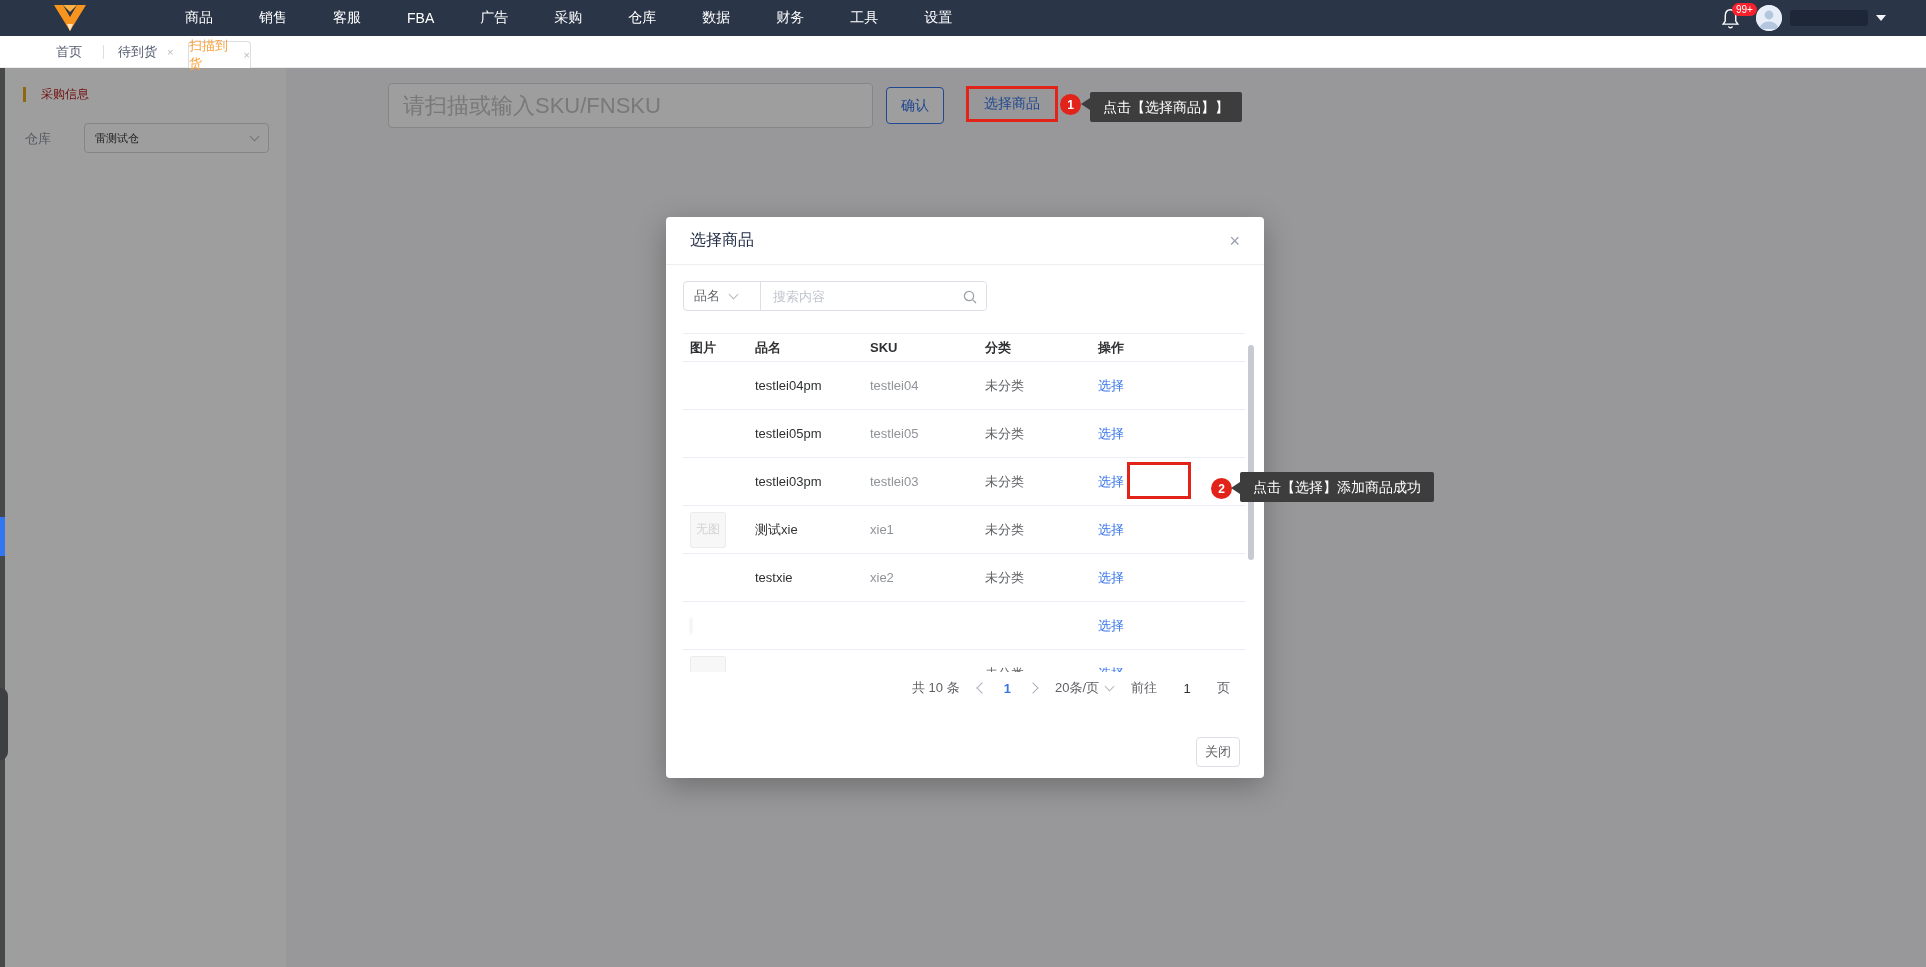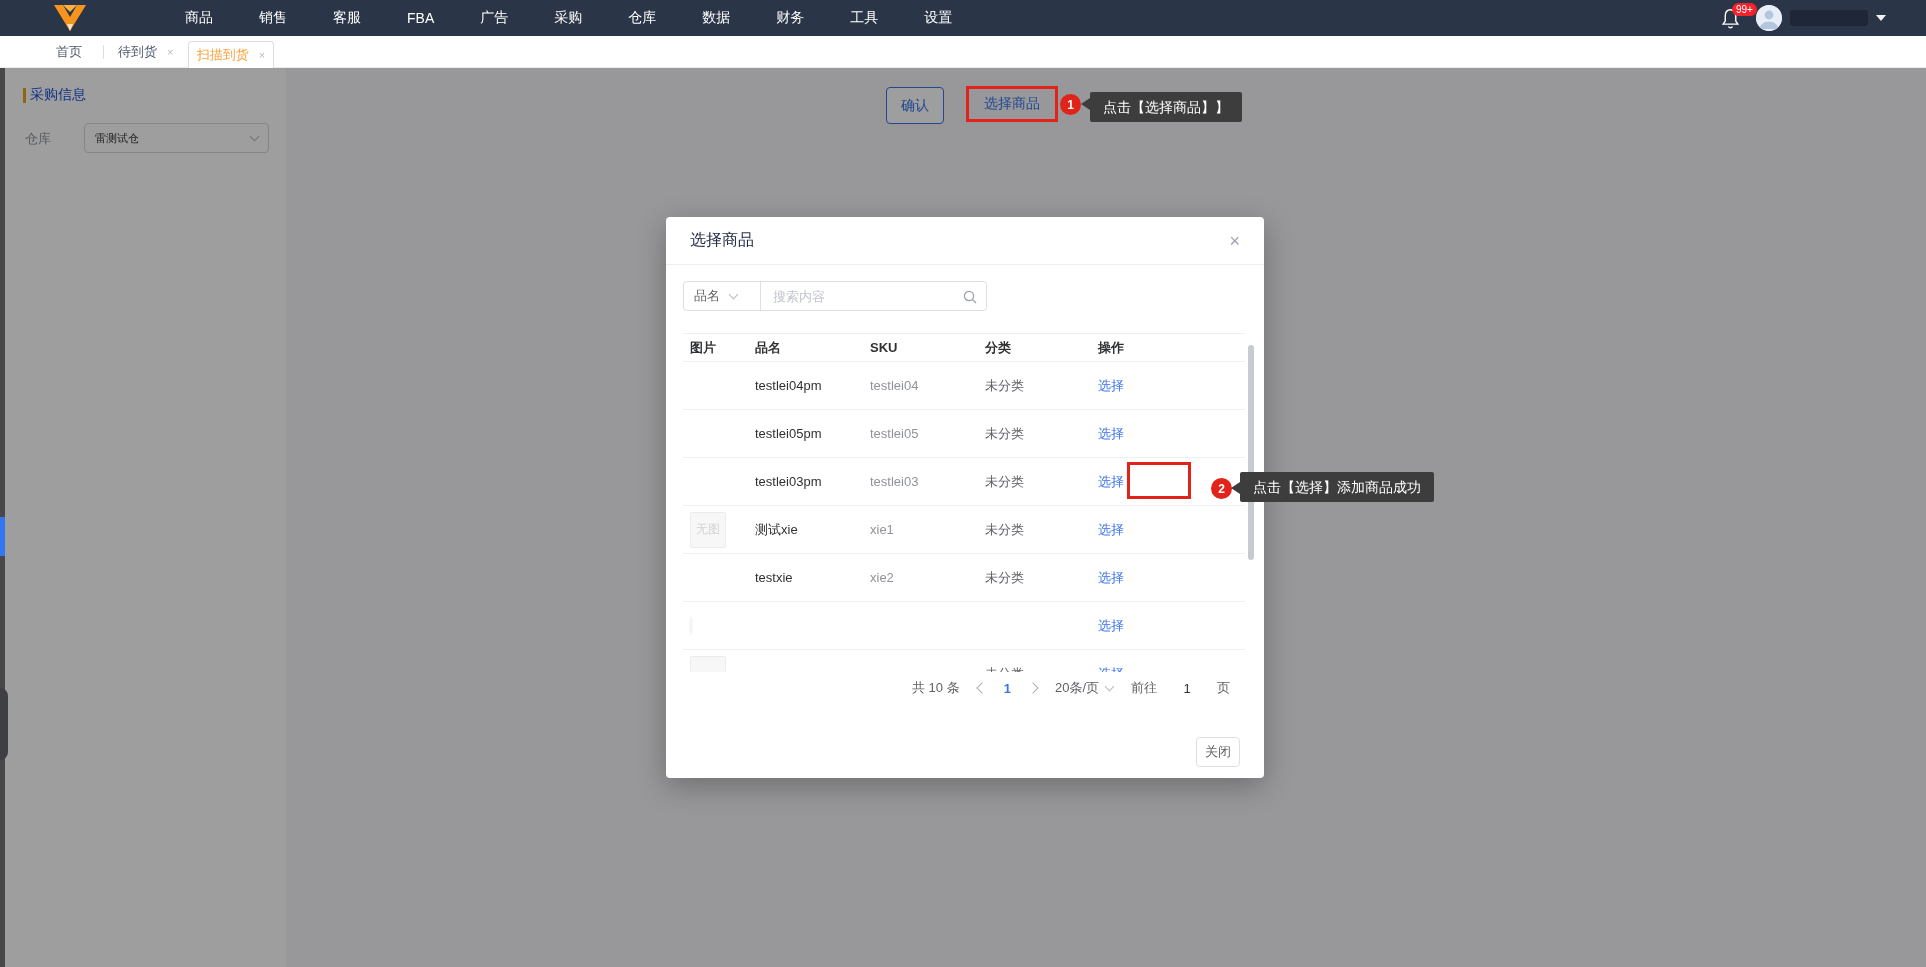--- a/index.html
+++ b/index.html
@@ -16,26 +16,26 @@
   .avatar { position:absolute; left:1756px; top:5px; width:26px; height:26px; border-radius:50%; background:#e7eef8; overflow:hidden; }
   .name-blob { position:absolute; left:1790px; top:10px; width:78px; height:16px; background:#1e2738; border-radius:3px; }
   .caret-down { position:absolute; left:1876px; top:15px; width:0; height:0; border-left:5px solid transparent; border-right:5px solid transparent; border-top:6px solid #f4f5f7; }
 
   
   .tabbar { position:absolute; left:0; top:36px; width:1926px; height:32px; background:#fff; border-bottom:1px solid #ededed; z-index:45; }
   .tab-home { position:absolute; left:56px; top:0; height:32px; line-height:32px; font-size:13px; color:#515a6e; cursor:pointer; }
   .tab-divider { position:absolute; left:103px; top:9px; width:1px; height:14px; background:#dcdee2; }
   .tab-plain { position:absolute; left:118px; top:0; height:32px; line-height:32px; font-size:13px; color:#515a6e; cursor:pointer; }
   .tab-x { font-size:11px; color:#b8bcc4; margin-left:10px; cursor:pointer; }
-  .tab-active { position:absolute; left:188px; top:5px; width:86px; height:27px; background:#fff; border:1px solid #dcdee2; border-bottom:none; border-radius:4px 4px 0 0; display:flex; align-items:center; justify-content:center; font-size:13px; color:#f9a13a; cursor:pointer; }
+  .tab-active { position:absolute; left:188px; top:5px; width:63px; height:27px; background:#fff; border:1px solid #dcdee2; border-bottom:none; border-radius:4px 4px 0 0; display:flex; align-items:center; justify-content:center; font-size:13px; color:#f9a13a; cursor:pointer; }
 
   
   .content { position:absolute; left:0; top:68px; width:1926px; height:899px; }
   .sidebar { position:absolute; left:5px; top:0; width:281px; height:899px; background:#ffffff; }
-  .side-title { position:absolute; left:18px; top:18px; display:flex; align-items:center; gap:4px; font-size:14px; color:#1d4ed8; }
+  .side-title { position:absolute; left:18px; top:18px; display:flex; align-items:center; gap:15px; font-size:12px; color:#b91c1c; }
   .side-title-bar { width:3px; height:15px; background:#e6a817; }
   .wh-label { position:absolute; left:20px; top:62px; font-size:13px; color:#8a8f99; }
   .wh-select { position:absolute; left:79px; top:55px; width:185px; height:30px; border:1px solid #d4d7de; border-radius:4px; background:#fff; display:flex; align-items:center; padding:0 10px; font-size:11px; color:#303133; cursor:pointer; }
   .chev { display:inline-block; width:7px; height:7px; border-right:1.4px solid #b6bac2; border-bottom:1.4px solid #b6bac2; transform:rotate(45deg); margin-top:-3px; }
   .wh-select .chev { margin-left:auto; }
 
   .mainarea { position:absolute; left:286px; top:0; width:1640px; height:899px; background:#f5f6f8; }
   .scan-input { position:absolute; left:102px; top:15px; width:485px; height:45px; border:1px solid #d9d9d9; border-radius:4px; background:#fff; font-size:22px; color:#333; padding:0 14px; outline:none; }
   .scan-input::placeholder { color:#c3c3c3; }
   .btn-confirm { position:absolute; left:600px; top:19px; width:58px; height:37px; background:#fff; border:1px solid #3875ea; border-radius:4px; color:#3875ea; font-size:14px; cursor:pointer; }
@@ -164,20 +164,21 @@
       <span>采购信息</span>
     </div>
     <span class="wh-label">仓库</span>
     <div class="wh-select">
       <span>雷测试仓</span>
       <span class="chev"></span>
     </div>
   </aside>
 
   <section class="mainarea">
+    <input class="scan-input" placeholder="请扫描或输入SKU/FNSKU" style="">
     <button class="btn-confirm">确认</button>
     <button class="btn-selectprod">选择商品</button>
   </section>
 
   <div class="dim-overlay"></div>
 
   <div class="rail">
     <div class="rail-thumb"></div>
   </div>
   <div class="rail-handle"></div>

